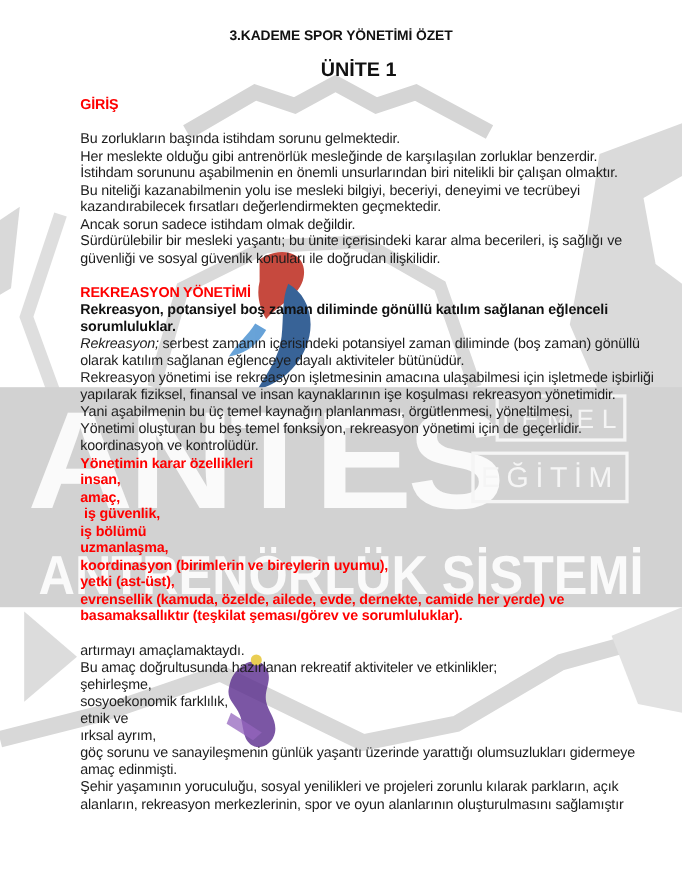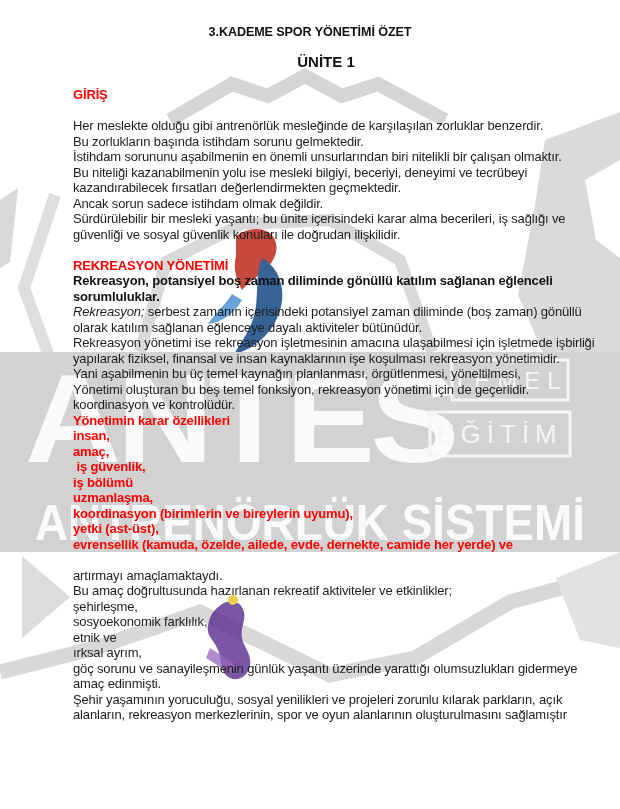--- a/index.html
+++ b/index.html
@@ -13,21 +13,21 @@
     position:absolute;left:0;top:0;width:620px;height:809px;
     z-index:0;pointer-events:none;
   }
   .doc-header{
     position:absolute;left:0;top:25px;width:620px;z-index:2;text-align:center;
   }
   .doc-title{
     font-size:12.6px;font-weight:bold;letter-spacing:-0.1px;color:#111;
   }
   .doc-subtitle{
-    margin-top:14px;font-size:15px;font-weight:bold;color:#111;margin-left:32px;
+    margin-top:14px;font-size:18px;font-weight:bold;color:#111;margin-left:32px;
   }
   .content-flow{
     position:absolute;left:73px;top:87px;width:500px;z-index:2;
   }
   .line{
     line-height:15.5px;min-height:15.5px;
     font-size:13px;letter-spacing:-0.15px;
     white-space:pre;
   }
   .line.heading{font-weight:bold;color:var(--red,#fe0000);}
@@ -81,22 +81,22 @@
 </svg>
 
 <header class="doc-header">
   <div class="doc-title">3.KADEME SPOR YÖNETİMİ ÖZET</div>
   <div class="doc-subtitle">ÜNİTE 1</div>
 </header>
 
 <main class="content-flow">
     <div class="line heading">GİRİŞ</div>
     <div class="line blank"></div>
+    <div class="line normal">Bu zorlukların başında istihdam sorunu gelmektedir.</div>
     <div class="line normal">Her meslekte olduğu gibi antrenörlük mesleğinde de karşılaşılan zorluklar benzerdir.</div>
-    <div class="line normal">Bu zorlukların başında istihdam sorunu gelmektedir.</div>
     <div class="line normal">İstihdam sorununu aşabilmenin en önemli unsurlarından biri nitelikli bir çalışan olmaktır.</div>
     <div class="line normal">Bu niteliği kazanabilmenin yolu ise mesleki bilgiyi, beceriyi, deneyimi ve tecrübeyi</div>
     <div class="line normal">kazandırabilecek fırsatları değerlendirmekten geçmektedir.</div>
     <div class="line normal">Ancak sorun sadece istihdam olmak değildir.</div>
     <div class="line normal">Sürdürülebilir bir mesleki yaşantı; bu ünite içerisindeki karar alma becerileri, iş sağlığı ve</div>
     <div class="line normal">güvenliği ve sosyal güvenlik konuları ile doğrudan ilişkilidir.</div>
     <div class="line blank"></div>
     <div class="line heading">REKREASYON YÖNETİMİ</div>
     <div class="line bold">Rekreasyon, potansiyel boş zaman diliminde gönüllü katılım sağlanan eğlenceli</div>
     <div class="line bold">sorumluluklar.</div>
@@ -109,20 +109,21 @@
     <div class="line normal">koordinasyon ve kontrolüdür.</div>
     <div class="line redbold">Yönetimin karar özellikleri</div>
     <div class="line redbold">insan,</div>
     <div class="line redbold">amaç,</div>
     <div class="line redbold"> iş güvenlik,</div>
     <div class="line redbold">iş bölümü</div>
     <div class="line redbold">uzmanlaşma,</div>
     <div class="line redbold">koordinasyon (birimlerin ve bireylerin uyumu),</div>
     <div class="line redbold">yetki (ast-üst),</div>
     <div class="line redbold">evrensellik (kamuda, özelde, ailede, evde, dernekte, camide her yerde) ve</div>
+    <div class="line redbold">basamaksallıktır (teşkilat şeması/görev ve sorumluluklar).</div>
     <div class="line blank"></div>
     <div class="line normal">artırmayı amaçlamaktaydı.</div>
     <div class="line normal">Bu amaç doğrultusunda hazırlanan rekreatif aktiviteler ve etkinlikler;</div>
     <div class="line normal">şehirleşme,</div>
     <div class="line normal">sosyoekonomik farklılık,</div>
     <div class="line normal">etnik ve</div>
     <div class="line normal">ırksal ayrım,</div>
     <div class="line normal">göç sorunu ve sanayileşmenin günlük yaşantı üzerinde yarattığı olumsuzlukları gidermeye</div>
     <div class="line normal">amaç edinmişti.</div>
     <div class="line normal">Şehir yaşamının yoruculuğu, sosyal yenilikleri ve projeleri zorunlu kılarak parkların, açık</div>

